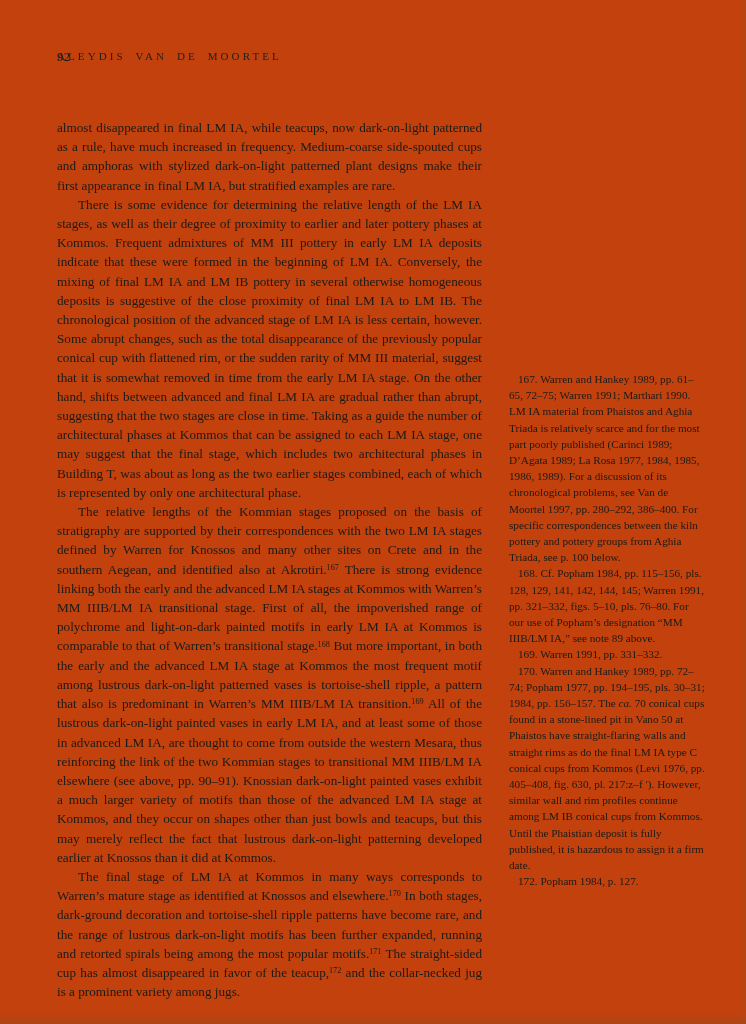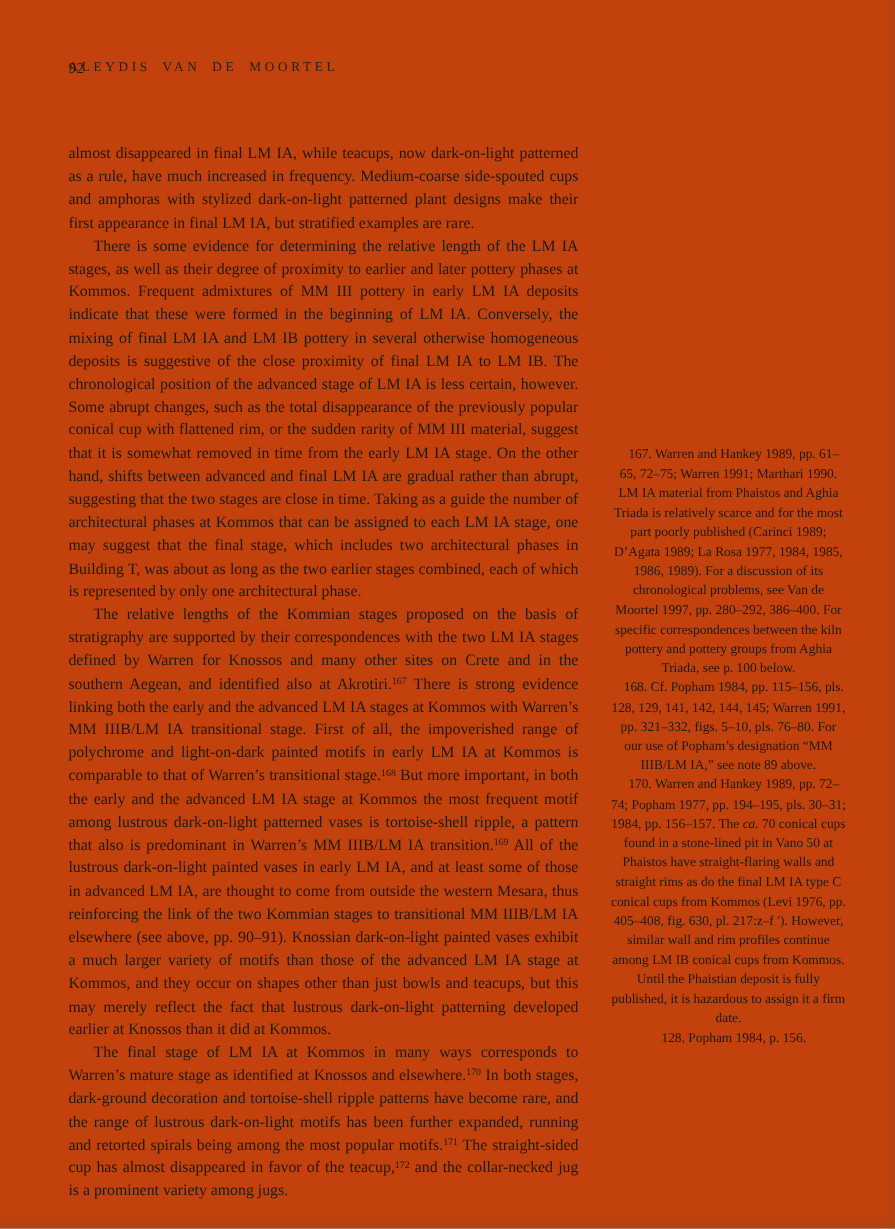--- a/index.html
+++ b/index.html
@@ -62,21 +62,20 @@
     left: 509px;
     width: 196px;
     font-size: 11.2px;
     line-height: 16.2px;
     text-align: left;
   }
   p.footnote {
     margin: 0;
     padding: 0;
     text-indent: 9px;
-    text-align: center;
   }
   sup.fn-ref {
     font-size: 0.62em;
     line-height: 0;
     vertical-align: baseline;
     position: relative;
     top: -0.45em;
   }
   .edge-bottom {
     position: absolute;
@@ -110,20 +109,21 @@
   <div class="main-text">
       <p class="body-para">almost disappeared in final LM IA, while teacups, now dark-on-light patterned as a rule, have much increased in frequency. Medium-coarse side-spouted cups and amphoras with stylized dark-on-light patterned plant designs make their first appearance in final LM IA, but stratified examples are rare.</p>
       <p class="body-para indent">There is some evidence for determining the relative length of the LM IA stages, as well as their degree of proximity to earlier and later pottery phases at Kommos. Frequent admixtures of MM III pottery in early LM IA deposits indicate that these were formed in the beginning of LM IA. Conversely, the mixing of final LM IA and LM IB pottery in several otherwise homogeneous deposits is suggestive of the close proximity of final LM IA to LM IB. The chronological position of the advanced stage of LM IA is less certain, however. Some abrupt changes, such as the total disappearance of the previously popular conical cup with flattened rim, or the sudden rarity of MM III material, suggest that it is somewhat removed in time from the early LM IA stage. On the other hand, shifts between advanced and final LM IA are gradual rather than abrupt, suggesting that the two stages are close in time. Taking as a guide the number of architectural phases at Kommos that can be assigned to each LM IA stage, one may suggest that the final stage, which includes two architectural phases in Building T, was about as long as the two earlier stages combined, each of which is represented by only one architectural phase.</p>
       <p class="body-para indent">The relative lengths of the Kommian stages proposed on the basis of stratigraphy are supported by their correspondences with the two LM IA stages defined by Warren for Knossos and many other sites on Crete and in the southern Aegean, and identified also at Akrotiri.<sup class="fn-ref">167</sup> There is strong evidence linking both the early and the advanced LM IA stages at Kommos with Warren’s MM IIIB/LM IA transitional stage. First of all, the impoverished range of polychrome and light-on-dark painted motifs in early LM IA at Kommos is comparable to that of Warren’s transitional stage.<sup class="fn-ref">168</sup> But more important, in both the early and the advanced LM IA stage at Kommos the most frequent motif among lustrous dark-on-light patterned vases is tortoise-shell ripple, a pattern that also is predominant in Warren’s MM IIIB/LM IA transition.<sup class="fn-ref">169</sup> All of the lustrous dark-on-light painted vases in early LM IA, and at least some of those in advanced LM IA, are thought to come from outside the western Mesara, thus reinforcing the link of the two Kommian stages to transitional MM IIIB/LM IA elsewhere (see above, pp. 90–91). Knossian dark-on-light painted vases exhibit a much larger variety of motifs than those of the advanced LM IA stage at Kommos, and they occur on shapes other than just bowls and teacups, but this may merely reflect the fact that lustrous dark-on-light patterning developed earlier at Knossos than it did at Kommos.</p>
       <p class="body-para indent">The final stage of LM IA at Kommos in many ways corresponds to Warren’s mature stage as identified at Knossos and elsewhere.<sup class="fn-ref">170</sup> In both stages, dark-ground decoration and tortoise-shell ripple patterns have become rare, and the range of lustrous dark-on-light motifs has been further expanded, running and retorted spirals being among the most popular motifs.<sup class="fn-ref">171</sup> The straight-sided cup has almost disappeared in favor of the teacup,<sup class="fn-ref">172</sup> and the collar-necked jug is a prominent variety among jugs.</p>
     </div>
 
   <div class="footnote-col">
       <p class="footnote">167. Warren and Hankey 1989, pp. 61–65, 72–75; Warren 1991; Marthari 1990. LM IA material from Phaistos and Aghia Triada is relatively scarce and for the most part poorly published (Carinci 1989; D’Agata 1989; La Rosa 1977, 1984, 1985, 1986, 1989). For a discussion of its chronological problems, see Van de Moortel 1997, pp. 280–292, 386–400. For specific correspondences between the kiln pottery and pottery groups from Aghia Triada, see p. 100 below.</p>
       <p class="footnote">168. Cf. Popham 1984, pp. 115–156, pls. 128, 129, 141, 142, 144, 145; Warren 1991, pp. 321–332, figs. 5–10, pls. 76–80. For our use of Popham’s designation “MM IIIB/LM IA,” see note 89 above.</p>
+      <p class="footnote">169. Warren 1991, pp. 331–332.</p>
       <p class="footnote">170. Warren and Hankey 1989, pp. 72–74; Popham 1977, pp. 194–195, pls. 30–31; 1984, pp. 156–157. The <i>ca.</i> 70 conical cups found in a stone-lined pit in Vano 50 at Phaistos have straight-flaring walls and straight rims as do the final LM IA type C conical cups from Kommos (Levi 1976, pp. 405–408, fig. 630, pl. 217:z–f ′). However, similar wall and rim profiles continue among LM IB conical cups from Kommos. Until the Phaistian deposit is fully published, it is hazardous to assign it a firm date.</p>
-      <p class="footnote">128. Popham 1984, p. 156.</p>
+      <p class="footnote">172. Popham 1984, p. 127.</p>
     </div>
 
   <div class="edge-right"></div>
   <div class="edge-bottom"></div>
 
 </div>
 
 </body></html>

